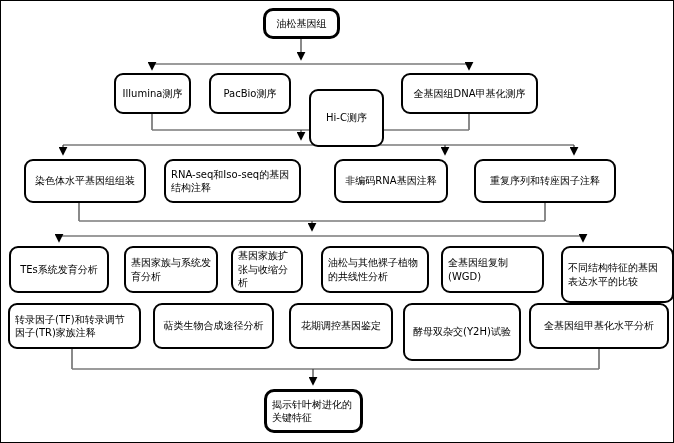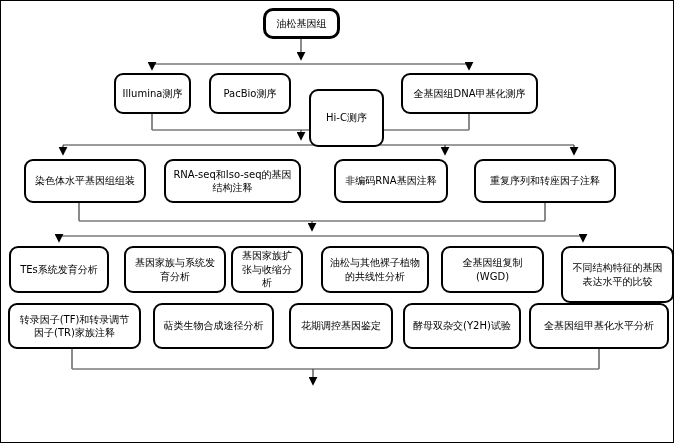--- a/index.html
+++ b/index.html
@@ -16,21 +16,20 @@
   .connectors{position:absolute;left:0;top:0;width:674px;height:443px;}
   .node{
     position:absolute;
     box-sizing:border-box;
     border:2px solid #000;
     border-radius:9px;
     background:#fff;
     display:flex;
     align-items:center;
     justify-content:center;
-    text-align:center;
     font-size:10px;
     line-height:1.35;
     padding:2px 5px;
   }
   .node.bold{border-width:3px;border-radius:10px;}
 </style>
 </head>
 <body>
 
 <div class="canvas">
@@ -84,26 +83,27 @@
   <div class="node" style="left:208px;top:72px;width:82px;height:41px">PacBio测序</div>
   <div class="node" style="left:308px;top:88px;width:75px;height:58px">Hi-C测序</div>
   <div class="node" style="left:400px;top:72px;width:137px;height:41px">全基因组DNA甲基化测序</div>
 
   <div class="node" style="left:23px;top:158px;width:122px;height:44px">染色体水平基因组组装</div>
   <div class="node" style="left:163px;top:158px;width:137px;height:44px">RNA-seq和Iso-seq的基因结构注释</div>
   <div class="node" style="left:333px;top:158px;width:114px;height:44px">非编码RNA基因注释</div>
   <div class="node" style="left:473px;top:158px;width:142px;height:44px">重复序列和转座因子注释</div>
 
   <div class="node" style="left:8px;top:245px;width:100px;height:47px">TEs系统发育分析</div>
-  <div class="node" style="left:123px;top:245px;width:102px;height:47px">基因家族与系统发育分析</div>
+  <div class="node" style="left:123px;top:245px;width:94px;height:47px">基因家族与系统发育分析</div>
   <div class="node" style="left:230px;top:245px;width:72px;height:47px">基因家族扩张与收缩分析</div>
   <div class="node" style="left:320px;top:245px;width:108px;height:47px">油松与其他裸子植物的共线性分析</div>
   <div class="node" style="left:440px;top:245px;width:103px;height:47px">全基因组复制(WGD)</div>
   <div class="node" style="left:560px;top:245px;width:113px;height:57px">不同结构特征的基因表达水平的比较</div>
 
   <div class="node" style="left:7px;top:302px;width:133px;height:46px">转录因子(TF)和转录调节因子(TR)家族注释</div>
   <div class="node" style="left:152px;top:302px;width:121px;height:46px">萜类生物合成途径分析</div>
   <div class="node" style="left:288px;top:302px;width:104px;height:46px">花期调控基因鉴定</div>
-  <div class="node" style="left:402px;top:302px;width:118px;height:46px">酵母双杂交(Y2H)试验</div>
+  <div class="node" style="left:402px;top:302px;width:118px;height:58px">酵母双杂交(Y2H)试验</div>
   <div class="node" style="left:528px;top:302px;width:140px;height:46px">全基因组甲基化水平分析</div>
 
+  <div class="node bold" style="left:263px;top:388px;width:99px;height:44px">揭示针叶树进化的关键特征</div>
 
 </div>
 
 </body></html>

